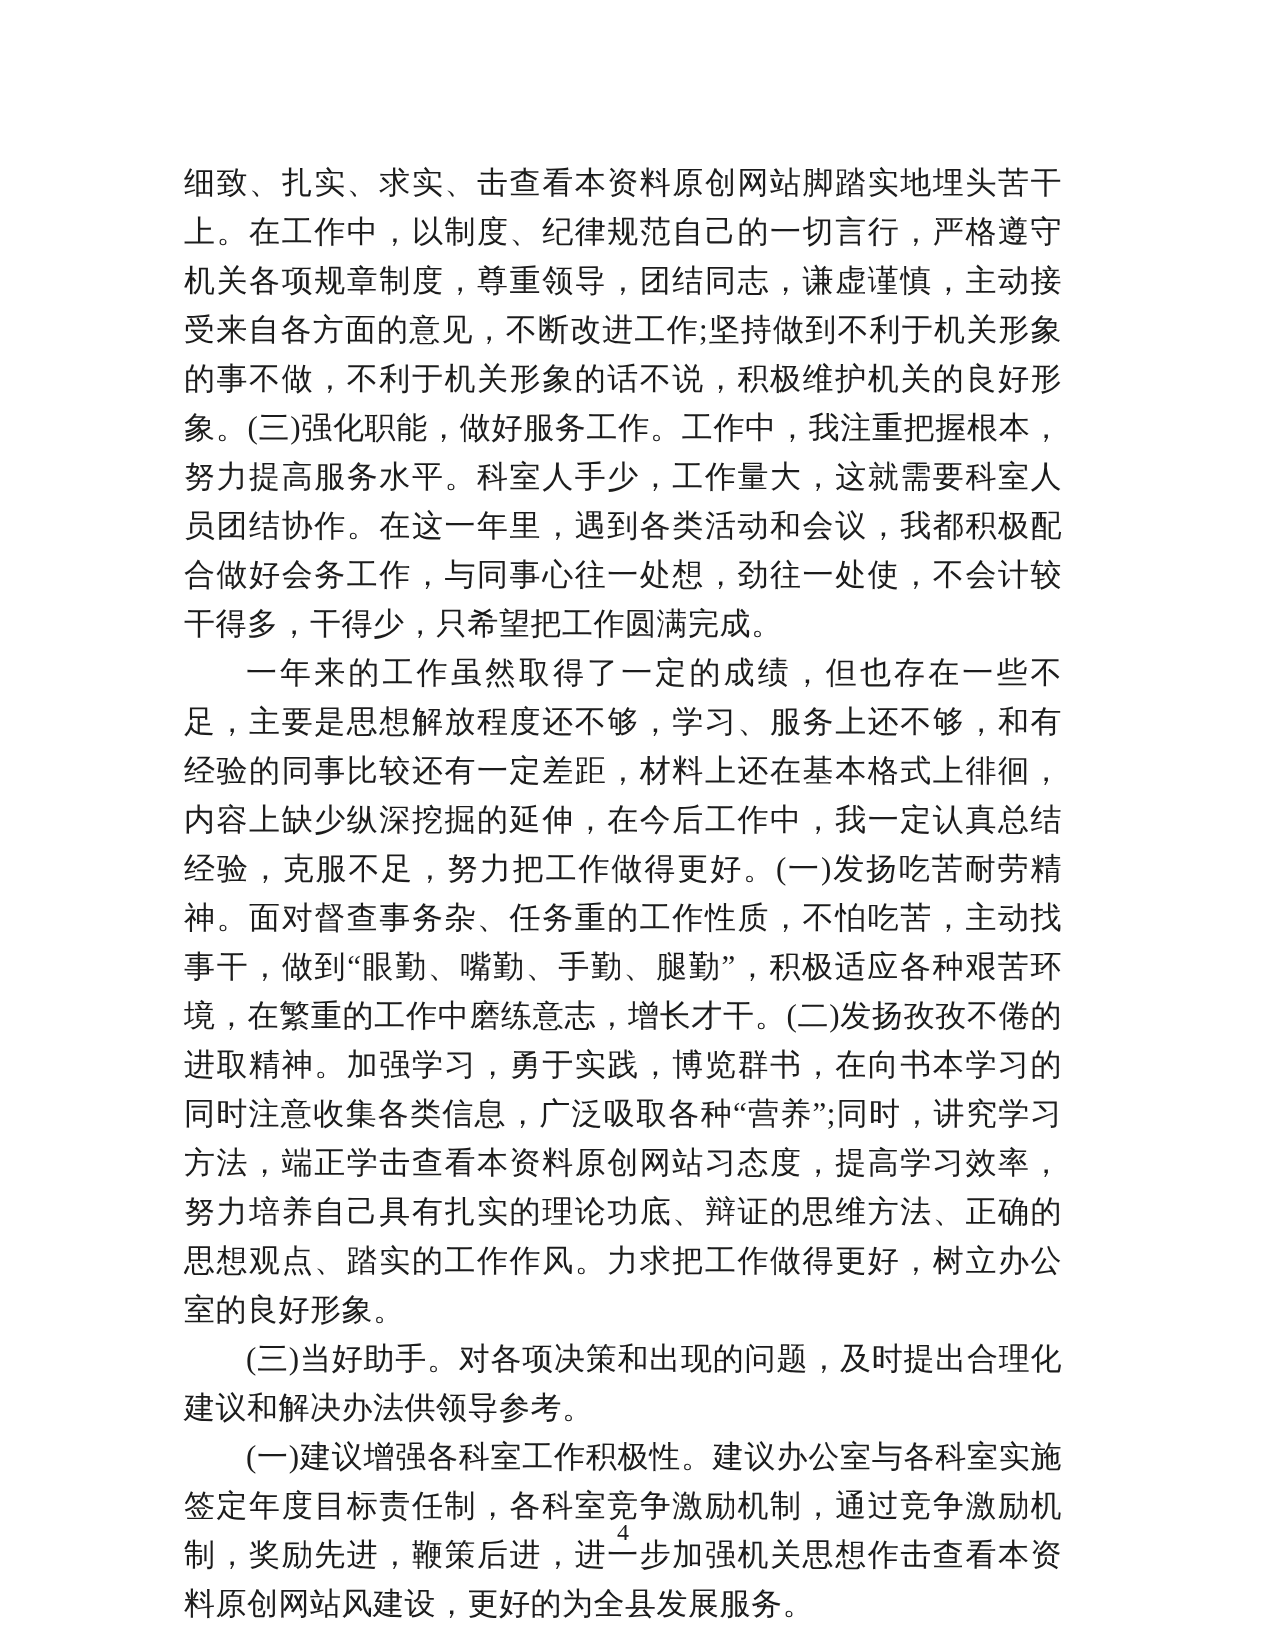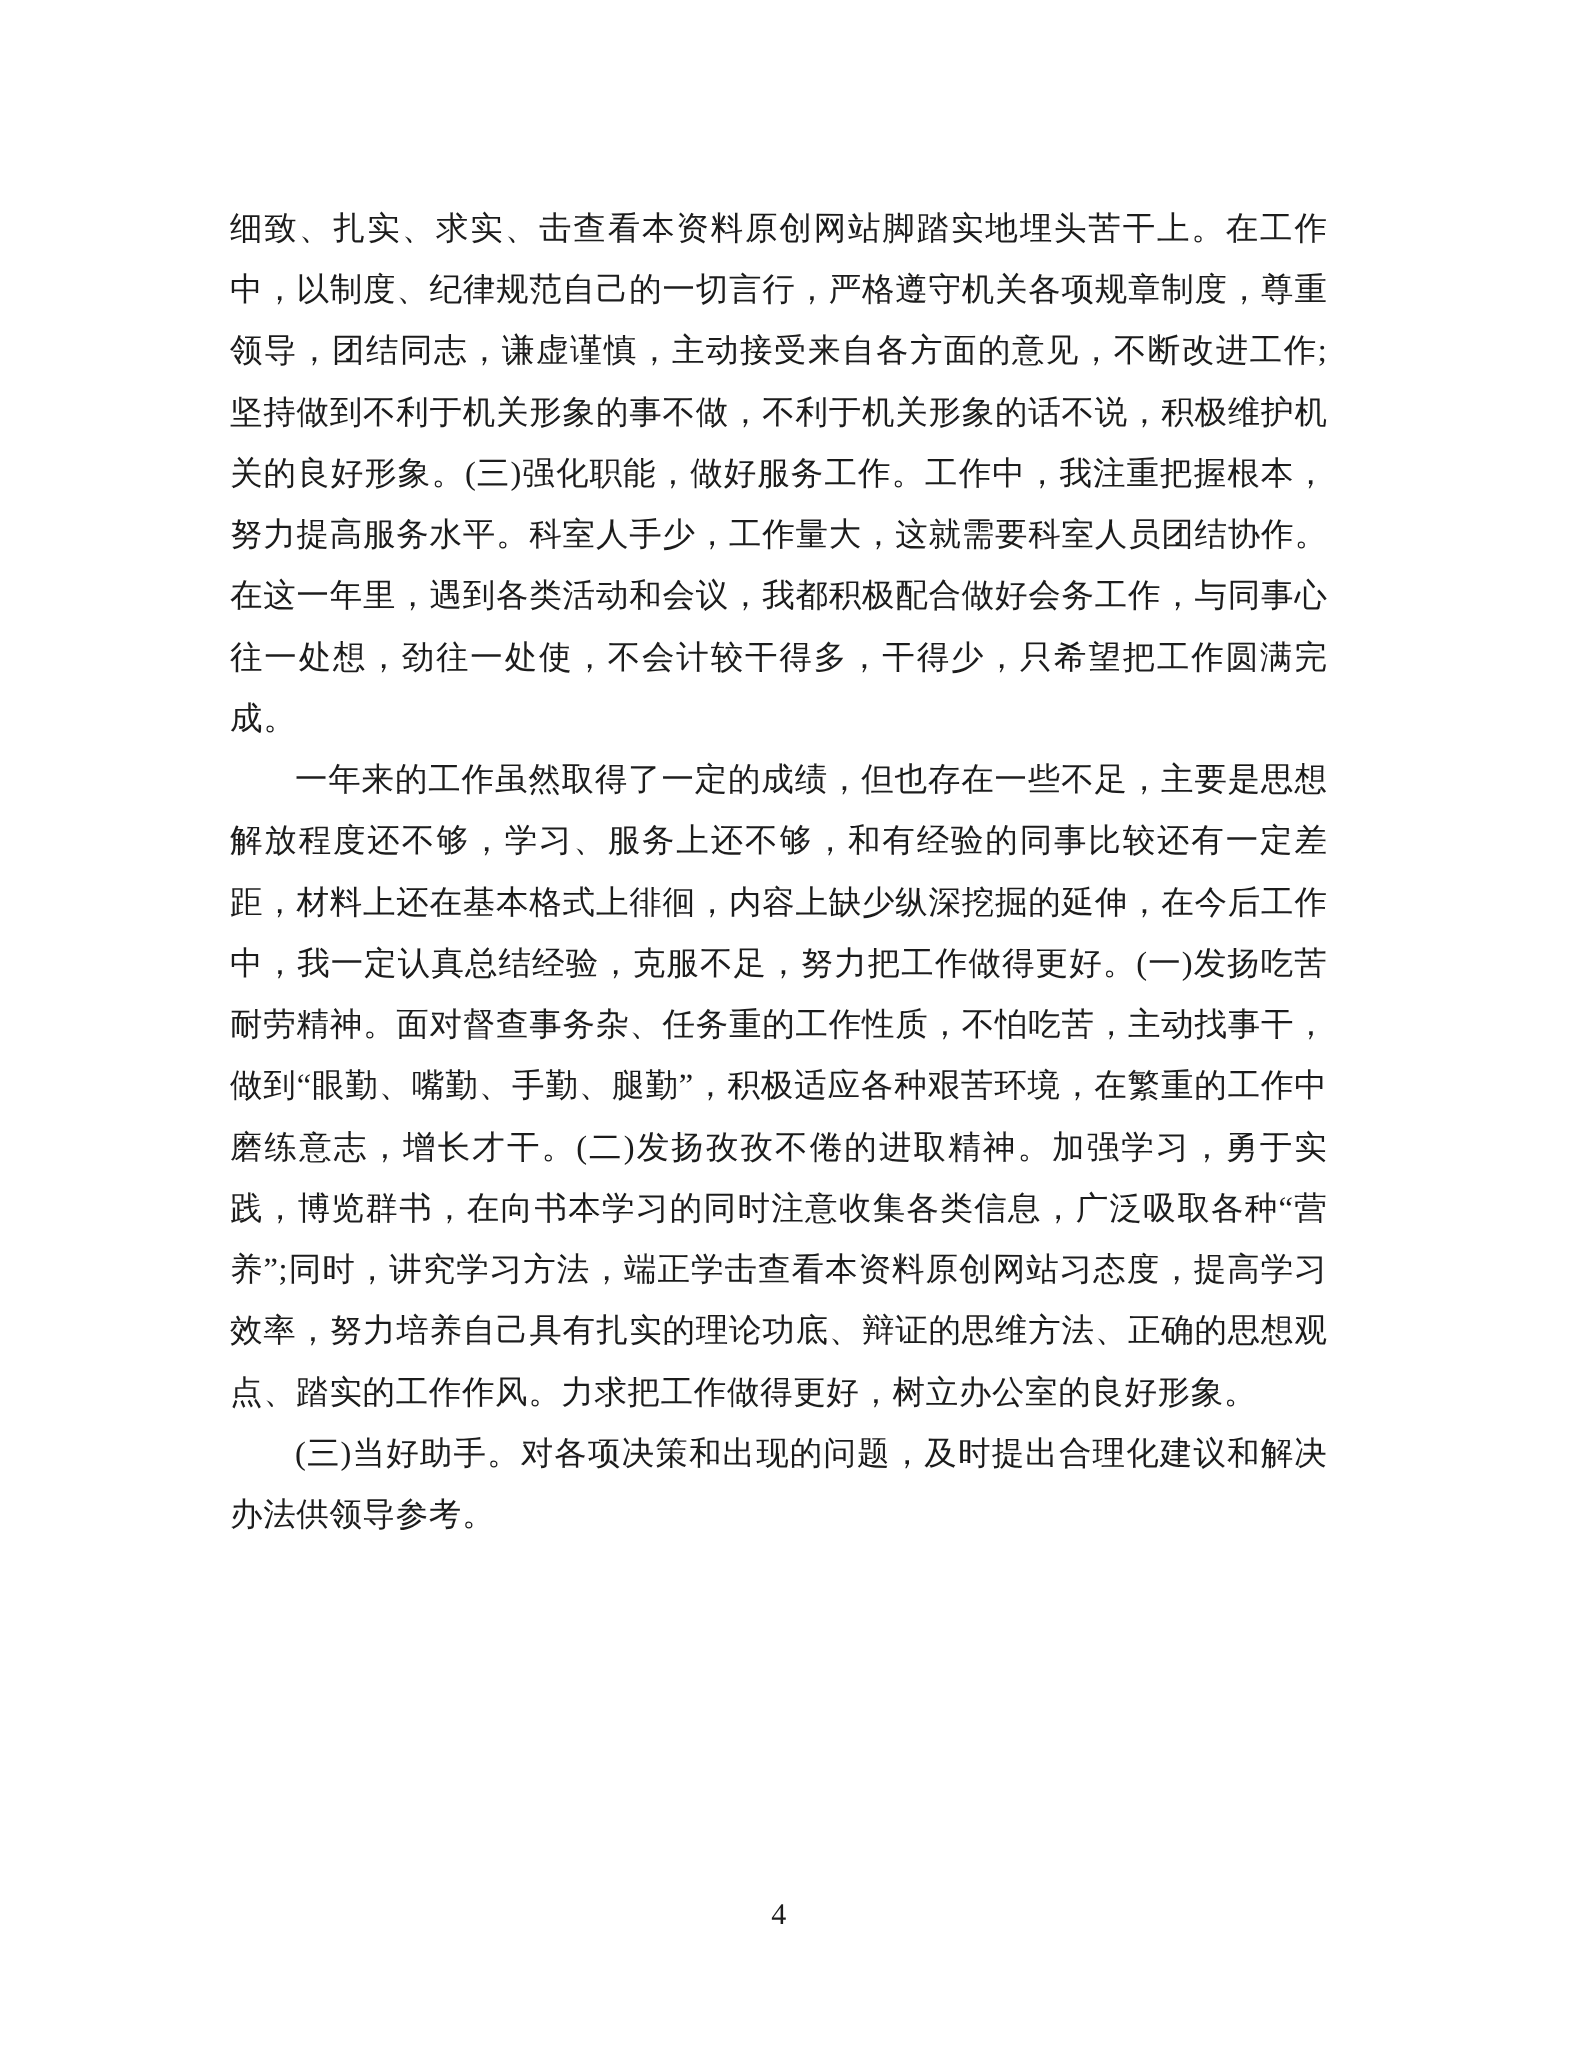--- a/index.html
+++ b/index.html
@@ -18,21 +18,21 @@
   }
   .content {
     position: absolute;
     left: 184px;
     top: 158px;
     width: 878px;
   }
   .content p {
     margin: 0;
     padding: 0;
-    font-size: 26px;
+    font-size: 31px;
     line-height: 49px;
     text-align: justify;
     text-justify: inter-ideograph;
     word-break: break-all;
     letter-spacing: 0.5px;
   }
   .content p.indent {
     text-indent: 2em;
   }
   .footer {
@@ -47,16 +47,17 @@
   }
 </style>
 </head>
 <body>
 
 <div class="page">
   <div class="content">
     <p>细致、扎实、求实、击查看本资料原创网站脚踏实地埋头苦干上。在工作中，以制度、纪律规范自己的一切言行，严格遵守机关各项规章制度，尊重领导，团结同志，谦虚谨慎，主动接受来自各方面的意见，不断改进工作;坚持做到不利于机关形象的事不做，不利于机关形象的话不说，积极维护机关的良好形象。(三)强化职能，做好服务工作。工作中，我注重把握根本，努力提高服务水平。科室人手少，工作量大，这就需要科室人员团结协作。在这一年里，遇到各类活动和会议，我都积极配合做好会务工作，与同事心往一处想，劲往一处使，不会计较干得多，干得少，只希望把工作圆满完成。</p>
     <p class="indent">一年来的工作虽然取得了一定的成绩，但也存在一些不足，主要是思想解放程度还不够，学习、服务上还不够，和有经验的同事比较还有一定差距，材料上还在基本格式上徘徊，内容上缺少纵深挖掘的延伸，在今后工作中，我一定认真总结经验，克服不足，努力把工作做得更好。(一)发扬吃苦耐劳精神。面对督查事务杂、任务重的工作性质，不怕吃苦，主动找事干，做到“眼勤、嘴勤、手勤、腿勤”，积极适应各种艰苦环境，在繁重的工作中磨练意志，增长才干。(二)发扬孜孜不倦的进取精神。加强学习，勇于实践，博览群书，在向书本学习的同时注意收集各类信息，广泛吸取各种“营养”;同时，讲究学习方法，端正学击查看本资料原创网站习态度，提高学习效率，努力培养自己具有扎实的理论功底、辩证的思维方法、正确的思想观点、踏实的工作作风。力求把工作做得更好，树立办公室的良好形象。</p>
     <p class="indent">(三)当好助手。对各项决策和出现的问题，及时提出合理化建议和解决办法供领导参考。</p>
+    <p class="indent">(一)建议增强各科室工作积极性。建议办公室与各科室实施签定年度目标责任制，各科室竞争激励机制，通过竞争激励机制，奖励先进，鞭策后进，进一步加强机关思想作击查看本资料原创网站风建设，更好的为全县发展服务。</p>
   </div>
 
   <div class="footer">4</div>
 </div>
 
 </body></html>

